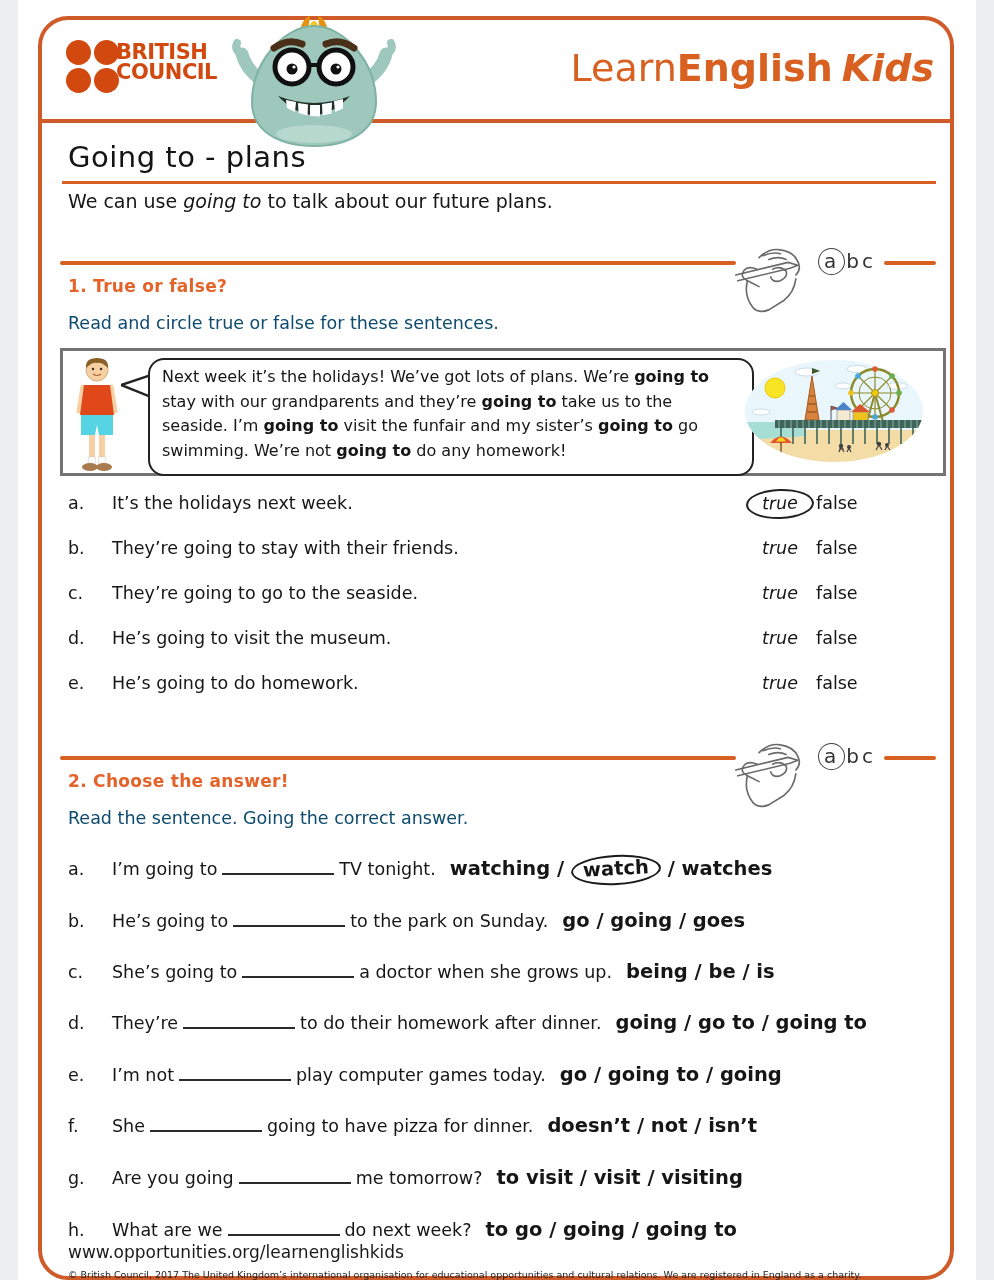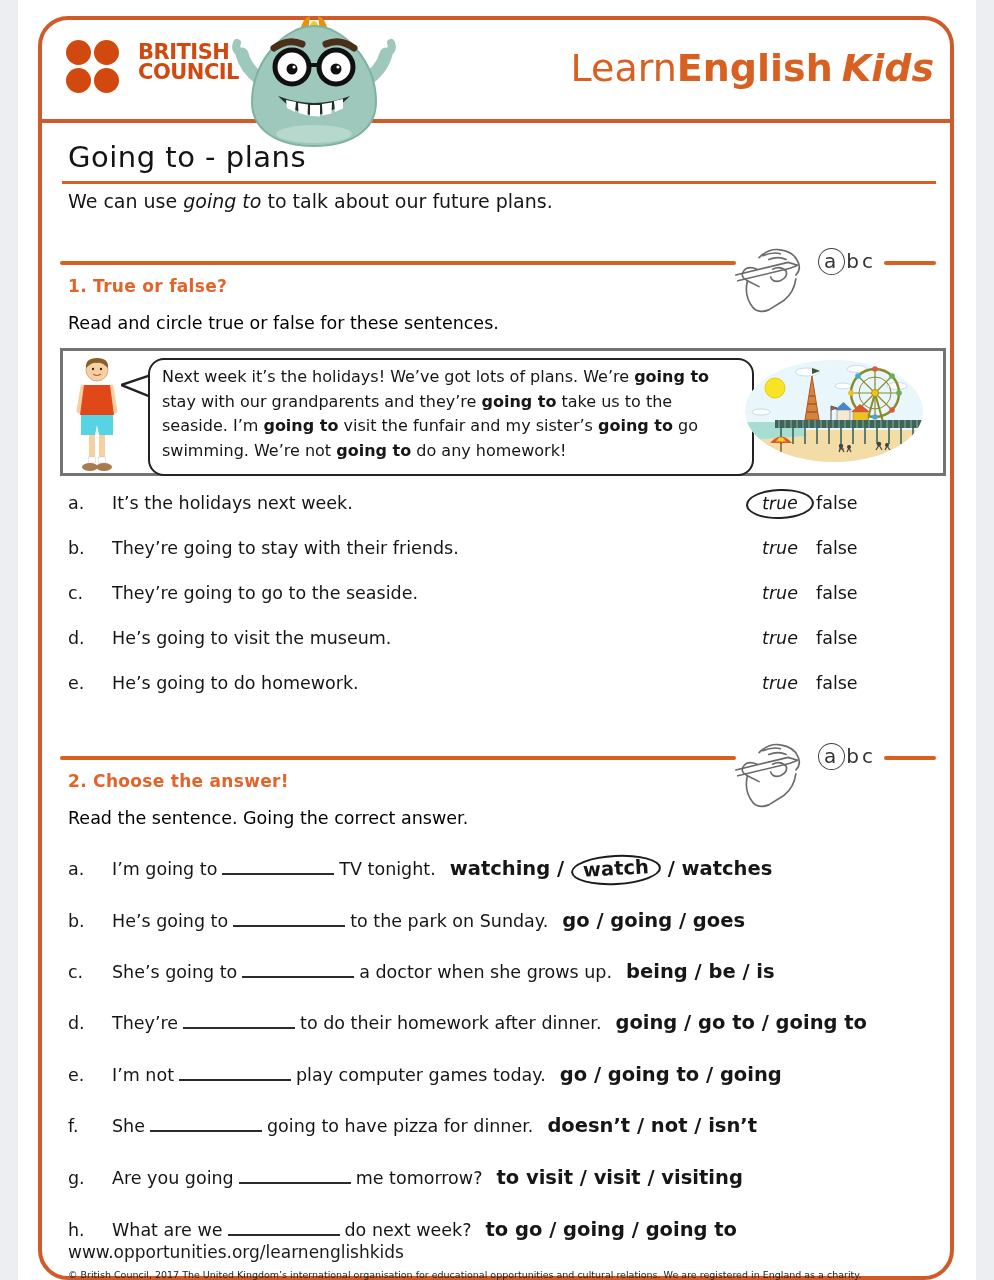--- a/index.html
+++ b/index.html
@@ -10,39 +10,39 @@
     color:#161616;
   }
   .abs{position:absolute;}
   .page{position:absolute;left:18px;top:0;width:958px;height:1280px;background:#fff;}
   .frame{left:20px;top:16px;width:908px;height:1256px;border:4px solid #cf5b28;border-radius:30px;}
   .hdr-divider{left:22px;top:119px;width:912px;height:4px;background:#cf5b28;}
 
   
   .bc-dots{left:48px;top:40px;display:grid;grid-template-columns:25px 25px;grid-gap:3px;}
   .bc-dot{width:25px;height:25px;border-radius:50%;background:#d1490f;}
-  .bc-text{left:120px;top:43px;color:#d1490f;font-weight:bold;font-size:21px;line-height:0.95;letter-spacing:-0.5px;}
+  .bc-text{left:98px;top:43px;color:#d1490f;font-weight:bold;font-size:21px;line-height:0.95;letter-spacing:-0.5px;}
   .lek{right:42px;top:46px;font-size:38px;color:#d86021;white-space:nowrap;}
   .lek .learn{font-weight:400;margin-left:12px;}
   .lek .english{font-weight:700;}
   .lek .kids{font-weight:700;font-style:italic;margin-left:9px;}
   .mascot{left:212px;top:10px;z-index:6;}
 
   
   .title{left:50px;top:140px;font-size:29px;letter-spacing:0.5px;color:#141414;}
   .title-rule{left:44px;top:181px;width:874px;height:3px;background:#d86021;}
   .intro{left:50px;top:190px;font-size:19px;}
   .intro i{font-style:italic;}
 
   
   .sec-line{height:4px;background:#d86021;border-radius:2px;}
   .abc{font-size:20px;color:#333;letter-spacing:3px;white-space:nowrap;}
   .abc .circ{display:inline-block;border:1.5px solid #444;border-radius:50%;padding:0 5px 1px;margin-right:1px;}
   .sec-head{font-size:17px;color:#e4632a;font-weight:600;letter-spacing:0.3px;}
-  .instr{font-size:17.5px;color:#000000;text-align:center;}
+  .instr{font-size:17.5px;color:#0c4a6e;text-align:center;}
 
   
   .speech-box{left:42px;top:348px;width:880px;height:122px;border:3px solid #737373;background:#fff;}
   .bubble{position:absolute;left:85px;top:7px;width:578px;height:104px;border:2.5px solid #222;border-radius:16px;background:#fff;padding:5px 12px;font-size:16px;line-height:24.5px;}
   .bubble b{font-weight:700;}
   .bubble-tail{position:absolute;left:58px;top:22px;}
 
   
   .tf-row{left:50px;width:872px;height:28px;font-size:17.5px;}
   .tf-letter{position:absolute;left:0;}

